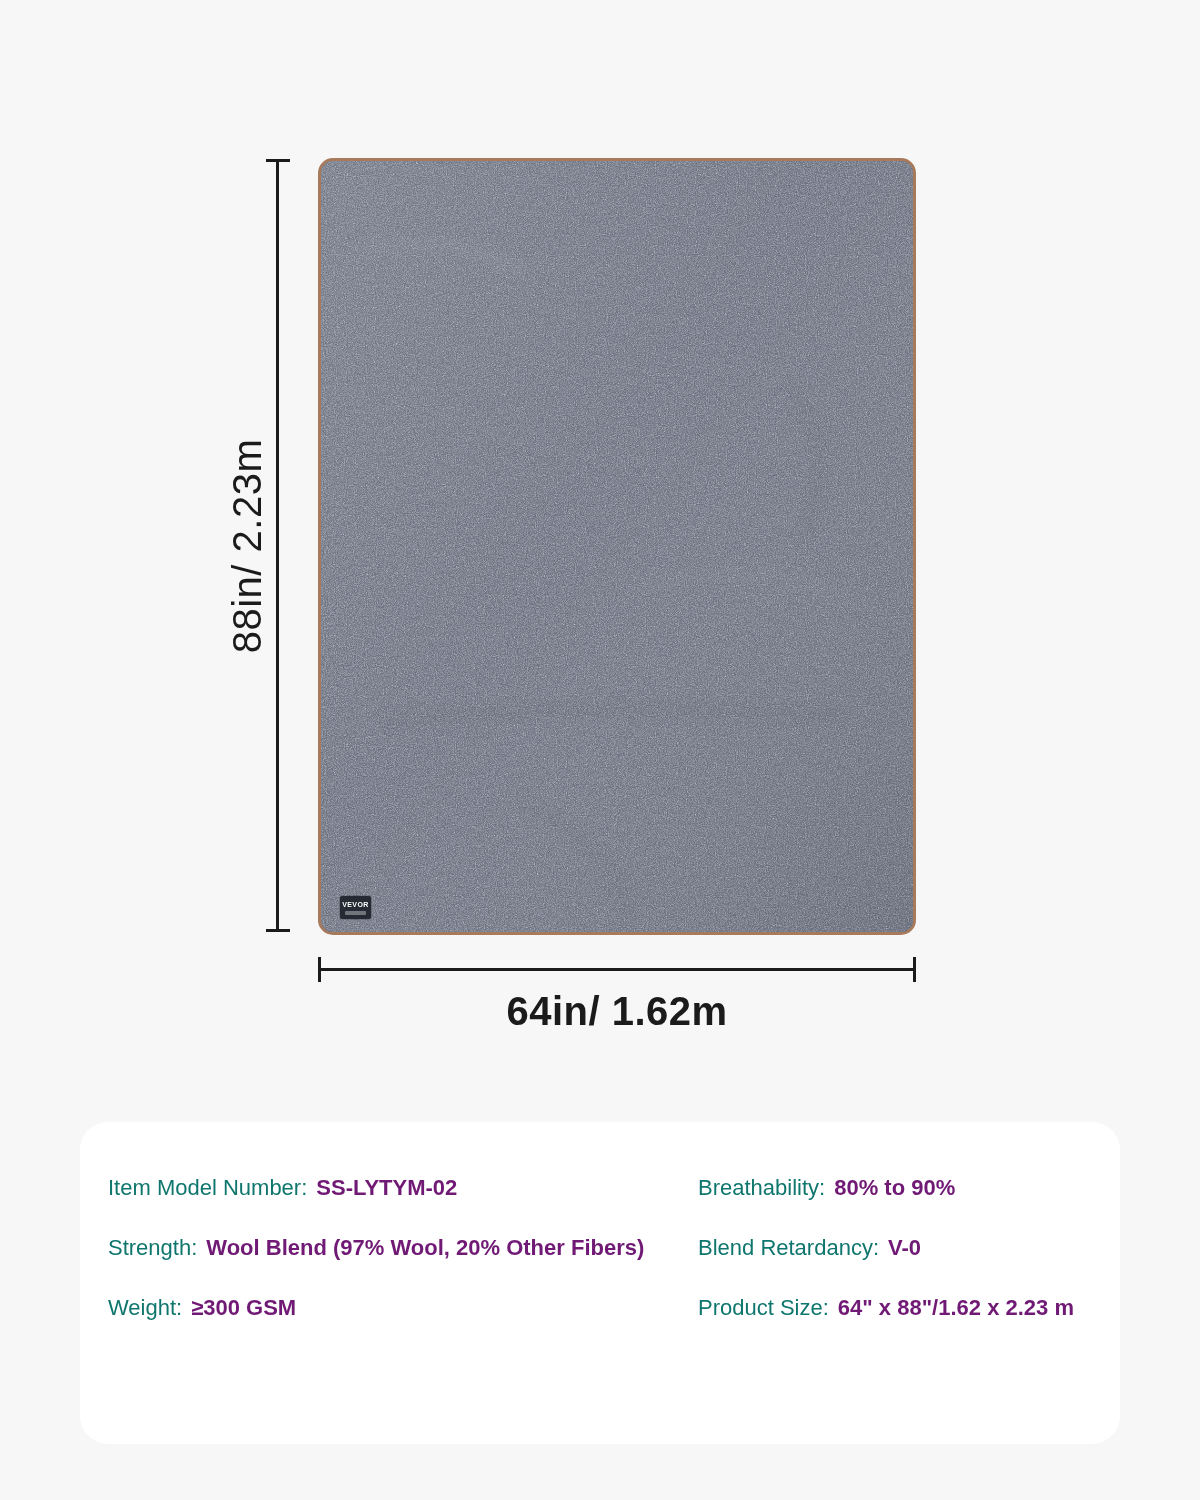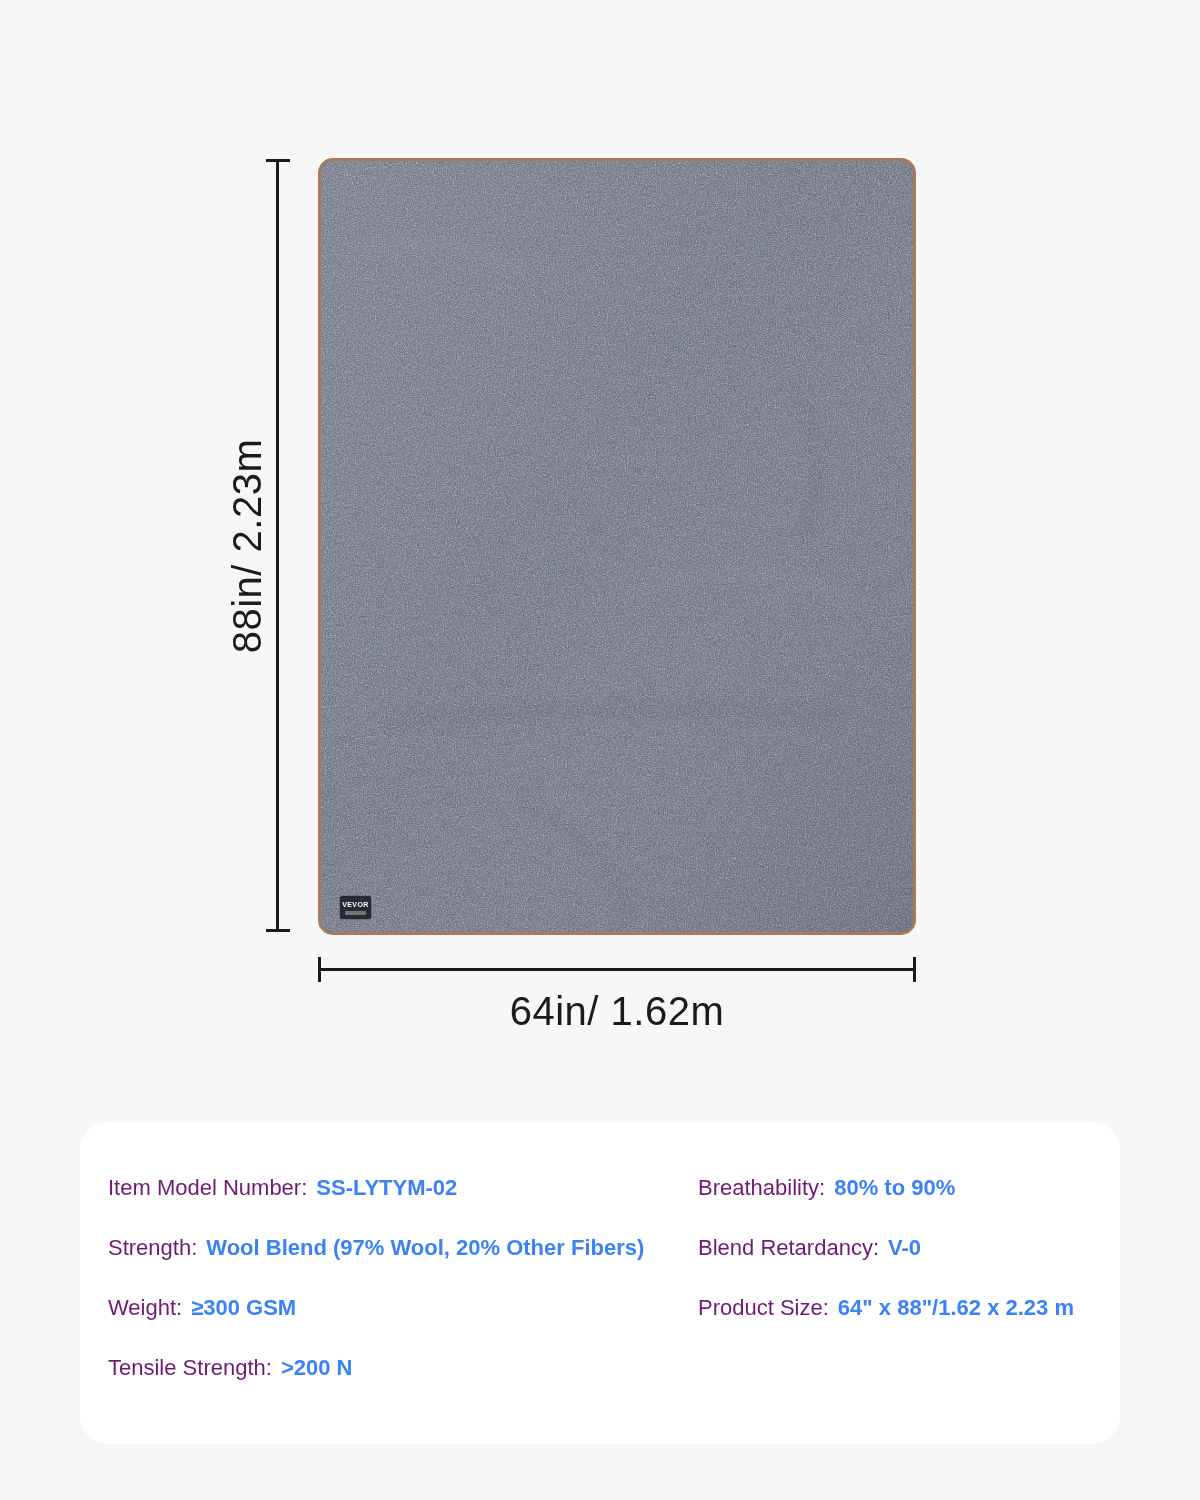--- a/index.html
+++ b/index.html
@@ -42,37 +42,37 @@
   .h-cap-right{left:913px;top:957px;width:3px;height:25px;}
 
   .dim-label{
     color:#1b1b1b;font-size:40px;letter-spacing:0.5px;white-space:nowrap;
   }
   .v-label{
     left:97px;top:525px;width:300px;height:42px;line-height:42px;
     text-align:center;transform:rotate(-90deg);
   }
   .h-label{
-    left:318px;top:988px;width:598px;height:46px;line-height:46px;text-align:center;
+    left:318px;top:988px;width:598px;height:46px;line-height:46px;text-align:center;font-weight:bold;
   }
 
   
   .spec-card{
     left:80px;top:1122px;width:1040px;height:322px;
     background:#ffffff;border-radius:28px;
   }
   .spec-col{position:absolute;top:54px;}
   .spec-col-left{left:28px;}
   .spec-col-right{left:618px;}
   .spec-row{
     height:24px;line-height:24px;margin-bottom:36px;
     font-size:22px;white-space:nowrap;
   }
-  .spec-label{color:#701a75;}
-  .spec-value{color:#3b82f6;font-weight:700;margin-left:9px;}
+  .spec-label{color:#0f766e;}
+  .spec-value{color:#701a75;font-weight:700;margin-left:9px;}
 </style>
 </head>
 <body>
 
 <div class="abs blanket">
   <svg width="592" height="771" viewBox="0 0 592 771" preserveAspectRatio="none" aria-hidden="true">
     <defs>
       <filter id="heatherLight" x="0" y="0" width="100%" height="100%">
         <feTurbulence type="fractalNoise" baseFrequency="0.9" numOctaves="3" seed="11" stitchTiles="stitch"></feTurbulence>
         <feColorMatrix type="matrix" values="0 0 0 0 0.74  0 0 0 0 0.76  0 0 0 0 0.82  0.9 0.9 0.9 0 -1.05"></feColorMatrix>
@@ -123,23 +123,20 @@
   <div class="spec-col spec-col-left">
     <div class="spec-row">
       <span class="spec-label">Item Model Number:</span><span class="spec-value">SS-LYTYM-02</span>
     </div>
     <div class="spec-row">
       <span class="spec-label">Strength:</span><span class="spec-value">Wool Blend (97% Wool, 20% Other Fibers)</span>
     </div>
     <div class="spec-row">
       <span class="spec-label">Weight:</span><span class="spec-value">≥300 GSM</span>
     </div>
-    <div class="spec-row">
-      <span class="spec-label">Tensile Strength:</span><span class="spec-value">&gt;200 N</span>
-    </div>
   </div>
   <div class="spec-col spec-col-right">
     <div class="spec-row">
       <span class="spec-label">Breathability:</span><span class="spec-value">80% to 90%</span>
     </div>
     <div class="spec-row">
       <span class="spec-label">Blend Retardancy:</span><span class="spec-value">V-0</span>
     </div>
     <div class="spec-row">
       <span class="spec-label">Product Size:</span><span class="spec-value">64" x 88"/1.62 x 2.23 m</span>

